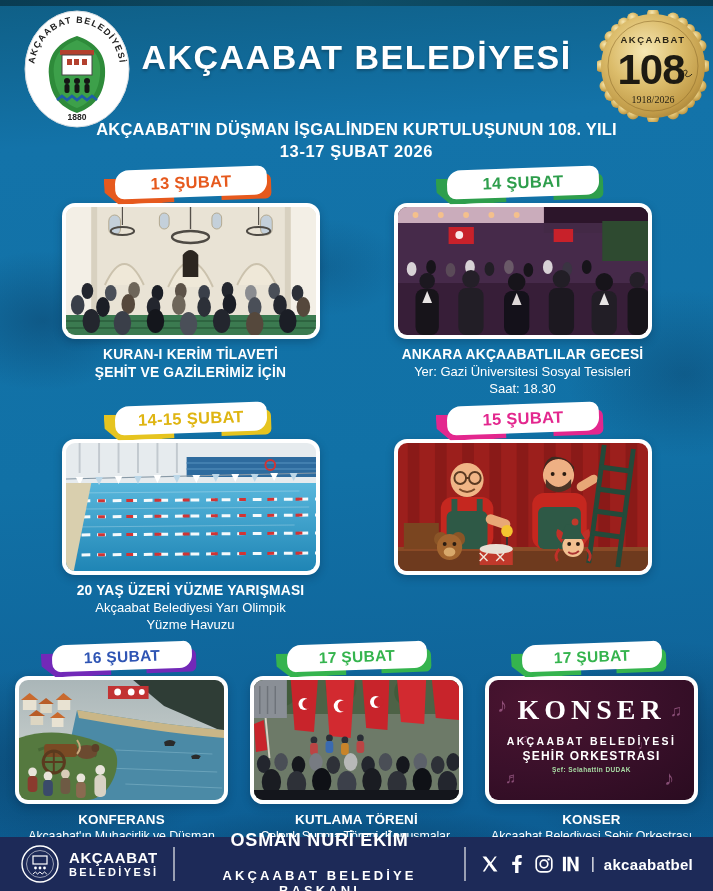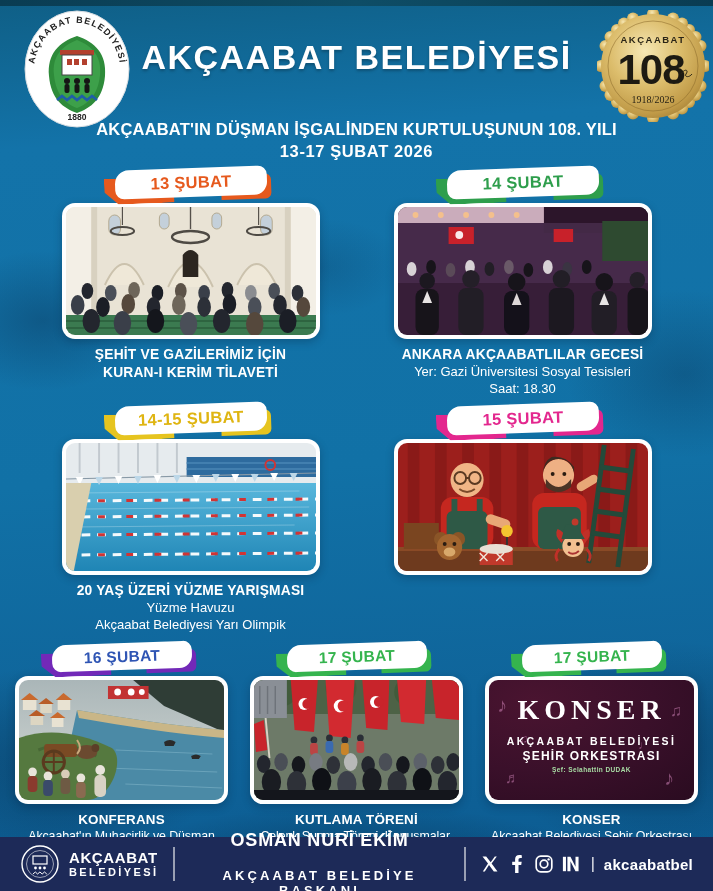--- a/index.html
+++ b/index.html
@@ -221,22 +221,22 @@
           <ellipse cx="92" cy="114" rx="9" ry="12" fill="#14161c"></ellipse>
               <ellipse cx="126" cy="117" rx="9" ry="12" fill="#4a4f58"></ellipse>
           <ellipse cx="160" cy="114" rx="9" ry="12" fill="#23262e"></ellipse>
               <ellipse cx="194" cy="117" rx="9" ry="12" fill="#55483c"></ellipse>
           <ellipse cx="228" cy="114" rx="9" ry="12" fill="#1b1e26"></ellipse>
         </g>
       </svg>
     </div>
       </div>
     <div class="caption">
+      <div class="cap-title">KURAN-I KERİM TİLAVETİ</div>
       <div class="cap-title">ŞEHİT VE GAZİLERİMİZ İÇİN</div>
-      <div class="cap-title">KURAN-I KERİM TİLAVETİ</div>
     </div>
   </div>
 
   <div class="card">
     <div class="ribbon acc-green1">
       <div class="back"></div>
         <div class="back2"></div>
       <div class="face">14 ŞUBAT</div>
     </div>
     <div class="frame">
@@ -360,22 +360,22 @@
               <line x1="20" y1="66" x2="250" y2="64"></line>
               <line x1="5" y1="84" x2="235" y2="82"></line>
         </g>
         <polygon points="0,40 26,40 8,128 0,128" fill="#d9cfae"></polygon>
         <circle cx="210" cy="22" r="5" fill="none" stroke="#d13434" stroke-width="2"></circle>
       </svg>
     </div>
       </div>
     <div class="caption">
       <div class="cap-title">20 YAŞ ÜZERİ YÜZME YARIŞMASI</div>
+      <div class="cap-line">Akçaabat Belediyesi Yarı Olimpik</div>
       <div class="cap-line">Yüzme Havuzu</div>
-      <div class="cap-line">Akçaabat Belediyesi Yarı Olimpik</div>
     </div>
   </div>
 
   <div class="card">
     <div class="ribbon acc-pink">
       <div class="back"></div>
         <div class="back2"></div>
       <div class="face">15 ŞUBAT</div>
     </div>
     <div class="frame">

